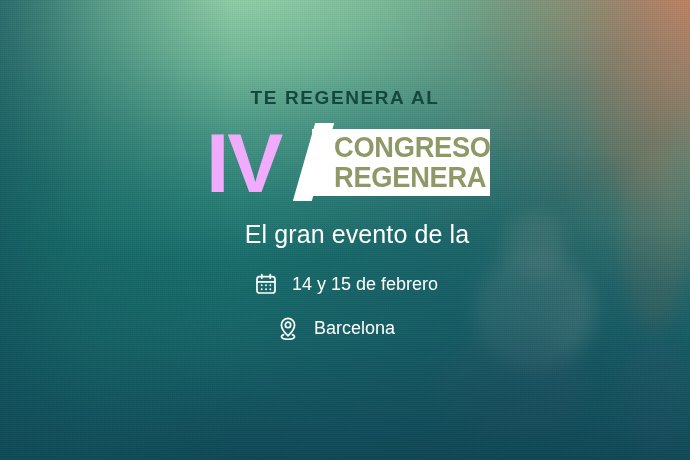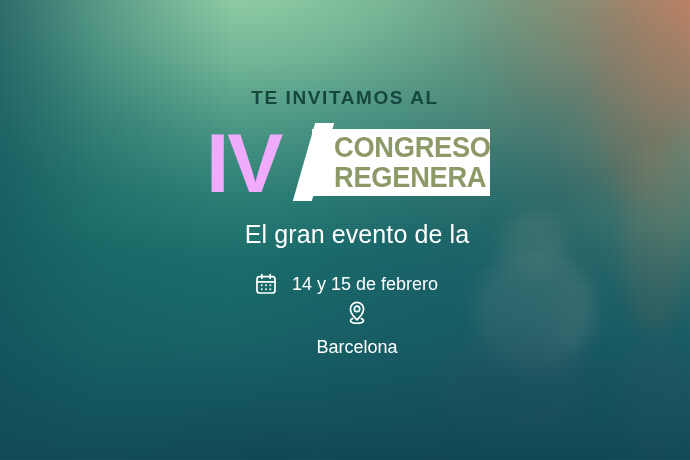--- a/index.html
+++ b/index.html
@@ -203,41 +203,41 @@
     font-weight: bold;
     letter-spacing: .1px;
     white-space: nowrap;
     margin-top: 2px;
   }
 
   .meta {
     margin-top: 22px;
     display: flex;
     flex-direction: column;
-    gap: 4px;
+    gap: 20px;
   }
   .meta-row {
     display: flex;
     align-items: center;
     gap: 14px;
   }
   .meta-row .ic {
     width: 24px;
     height: 24px;
     flex: 0 0 24px;
     display: block;
   }
   .meta-row .txt {
     font-size: 18px;
     color: #ffffff;
     line-height: 1;
     white-space: nowrap;
   }
   .row-date { padding-left: 2px; }
-  .row-place { padding-left: 24px; flex-direction: column; }
+  .row-place { padding-left: 24px; }
 </style>
 </head>
 <body>
 
 <div class="poster">
 
   <div class="photo-layer">
     <div class="ph ph-a"></div>
     <div class="ph ph-b"></div>
     <div class="ph ph-c"></div>
@@ -257,21 +257,21 @@
 
   <div class="grad-main"></div>
   <div class="grad-teal"></div>
   <div class="grad-mint"></div>
   <div class="grad-bottom"></div>
   <div class="grad-left"></div>
   <div class="grain"></div>
 
   <div class="content">
 
-    <div class="kicker">TE INVITAMOS AL</div>
+    <div class="kicker">TE REGENERA AL</div>
 
     <div class="logo">
       <div class="logo-iv">IV</div>
       <div class="logo-slash"></div>
       <div class="logo-box">
         <div class="logo-box-line">CONGRESO</div>
         <div class="logo-box-line">REGENERA</div>
       </div>
     </div>
 

